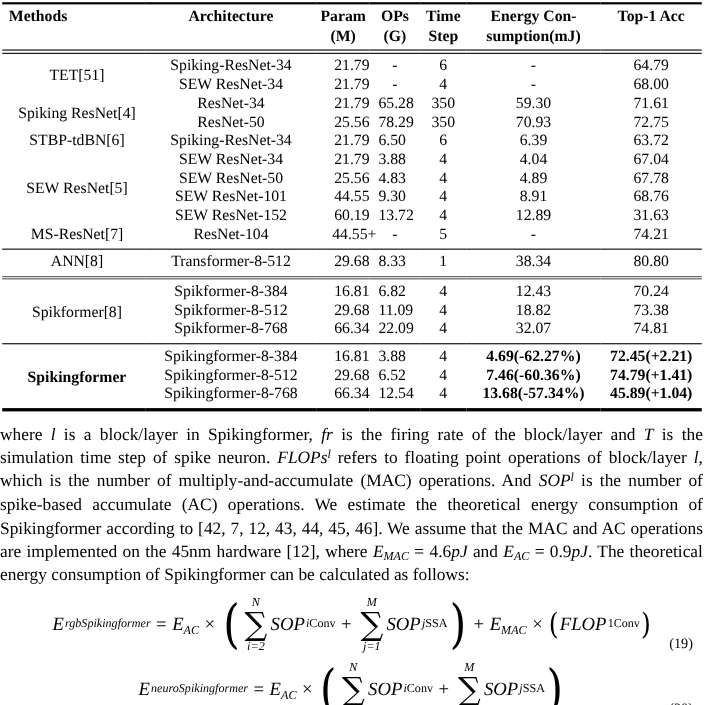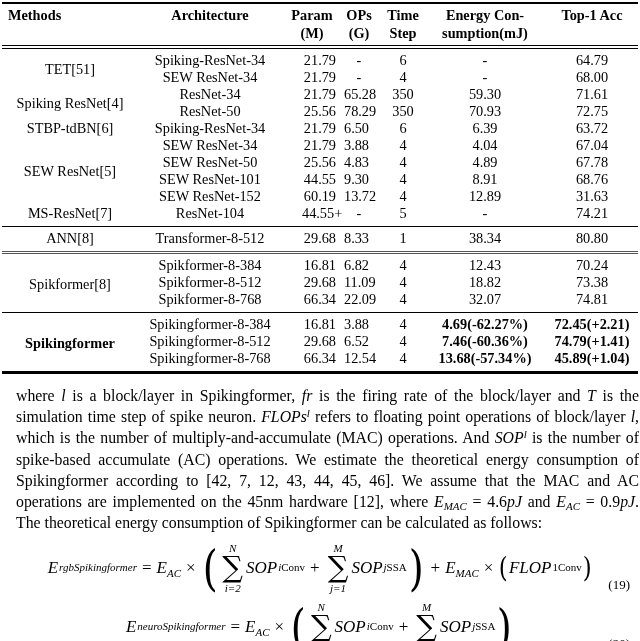--- a/index.html
+++ b/index.html
@@ -32,21 +32,21 @@
   .c-param{text-align:right;padding-left:14px;}
   .c-ops{text-align:left;padding-left:8px;}
   .c-ops.ctr{text-align:center;padding-left:0;}
   .c-time{text-align:center;}
   .c-energy{text-align:center;}
   .c-acc{text-align:center;}
   tbody.hl .c-method,tbody.hl .c-energy,tbody.hl .c-acc{font-weight:bold;}
 
   
   .body-text{
-    margin:12px 1px 0 16px;font-size:15.8px;line-height:20.7px;text-align:justify;font-family:Liberation Serif, serif;
+    margin:12px 1px 0 0;font-size:15.8px;line-height:20.7px;text-align:justify;font-family:Liberation Serif, serif;
   }
   .it{font-style:italic;}
   .psup{font-size:11px;position:relative;top:-5px;font-style:italic;}
   .psub{font-size:11px;position:relative;top:3px;font-style:italic;}
 
   
   .eq{
     position:relative;display:flex;align-items:center;justify-content:center;
     font-size:17px;white-space:nowrap;
   }

